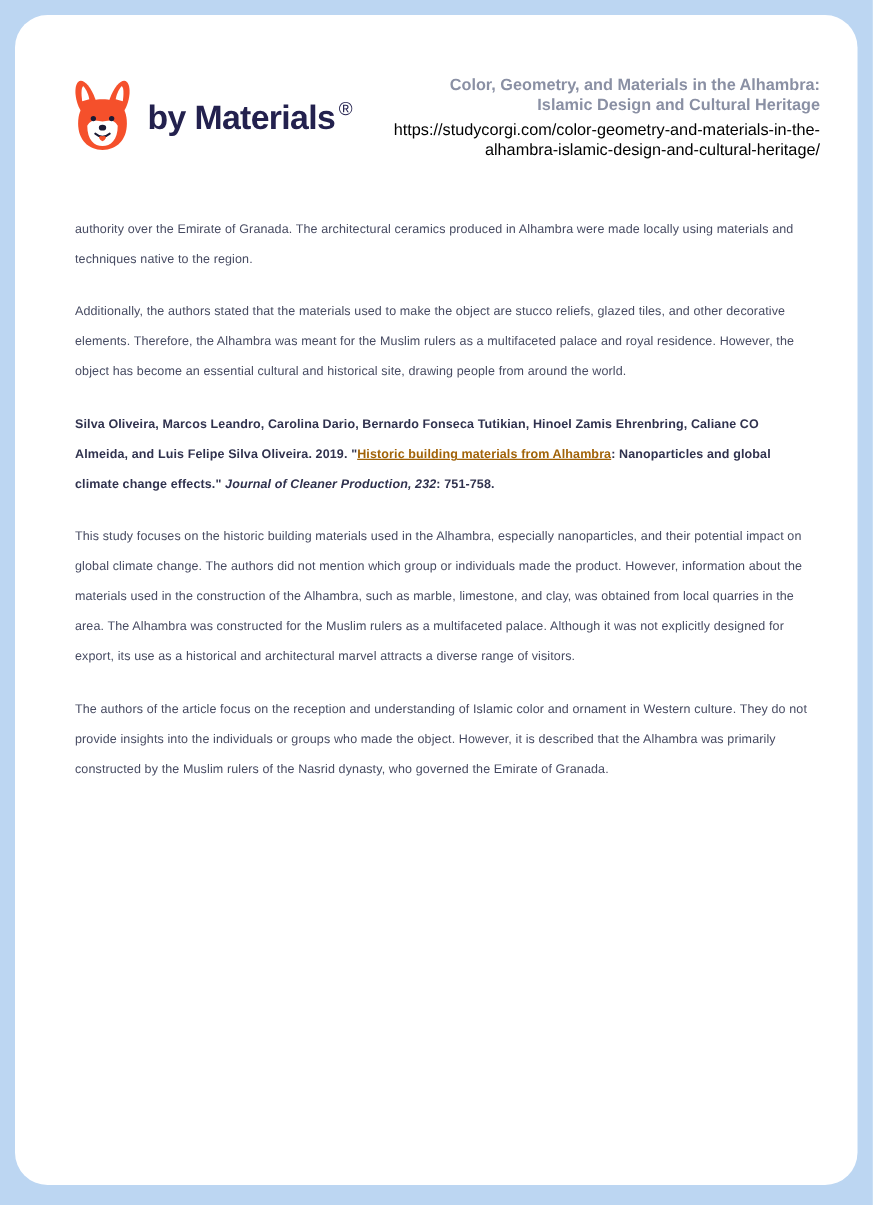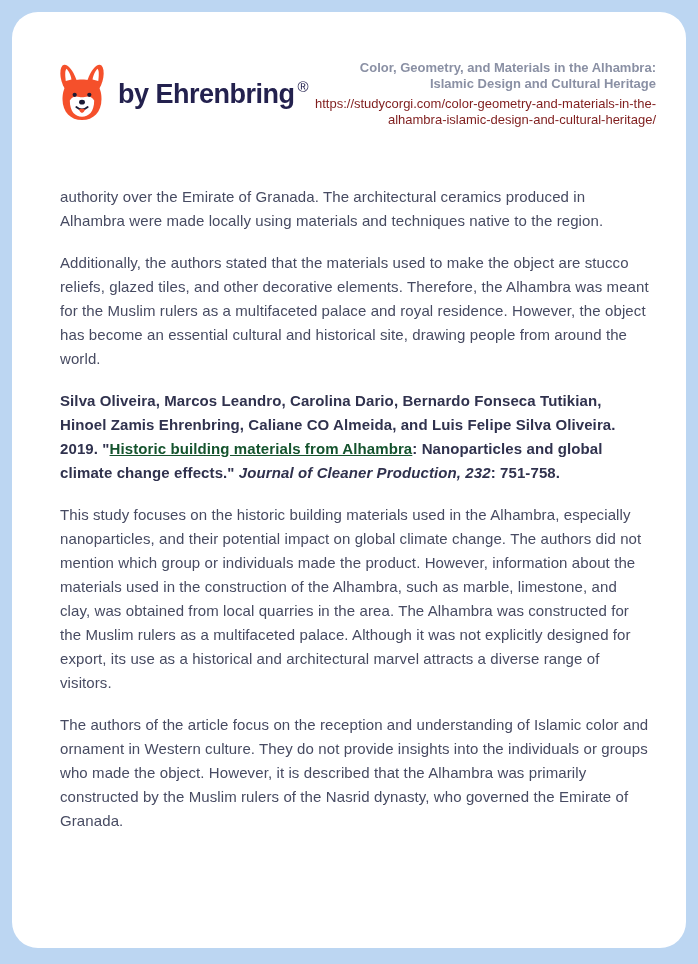--- a/index.html
+++ b/index.html
@@ -63,45 +63,45 @@
     font-weight: 700;
     font-size: 13px;
     line-height: 16px;
     color: #8A90A4;
     margin-left: 36px;
   }
   .doc-url {
     display: block;
     font-size: 13px;
     line-height: 16px;
-    color: #7f1d1d;
+    color: #000000;
     margin-top: 4px;
     overflow-wrap: anywhere;
     text-decoration: none;
   }
   main.doc-body {
     padding: 44px 36px 0 48px;
   }
   .doc-body p {
-    margin: 13px 0 18px 0;
-    font-size: 15px;
+    margin: 0 0 18px 0;
+    font-size: 10px;
     line-height: 24px;
     color: #474B62;
     letter-spacing: 0.1px;
   }
   .doc-body p.citation {
     font-weight: 700;
     color: #30324E;
   }
   .citation .journal {
     font-style: italic;
     font-weight: 700;
   }
   .cite-link {
-    color: #14532d;
+    color: #a16207;
     font-weight: 700;
     text-decoration: underline;
     cursor: pointer;
   }
 </style>
 </head>
 <body>
 
 <div class="page">
   <div class="card">
@@ -122,21 +122,21 @@
           <circle cx="23" cy="41" r="2.6" fill="#1B1B35"></circle>
           <circle cx="41" cy="41" r="2.6" fill="#1B1B35"></circle>
 
           <ellipse cx="32" cy="50" rx="3.6" ry="2.8" fill="#1B1B35"></ellipse>
 
           <path d="M25 56 Q32 62 39 56" stroke="#1B1B35" stroke-width="2.2" fill="none" stroke-linecap="round"></path>
 
           <path d="M28.5 60 Q32 67 35.5 60 Q35.5 57.5 32 58.5 Q28.5 57.5 28.5 60" fill="#F5502B"></path>
         </svg>
         <div class="brand-wrap">
-          <span class="brand">by Ehrenbring</span><span class="reg">®</span>
+          <span class="brand">by Materials</span><span class="reg">®</span>
         </div>
       </div>
       <div class="header-meta">
         <div class="doc-title">Color, Geometry, and Materials in the Alhambra: Islamic Design and Cultural Heritage</div>
         <a class="doc-url">https://studycorgi.com/color-geometry-and-materials-in-the-alhambra-islamic-design-and-cultural-heritage/</a>
       </div>
     </header>
 
     <main class="doc-body">
       <p>authority over the Emirate of Granada. The architectural ceramics produced in Alhambra were made locally using materials and techniques native to the region.</p>

